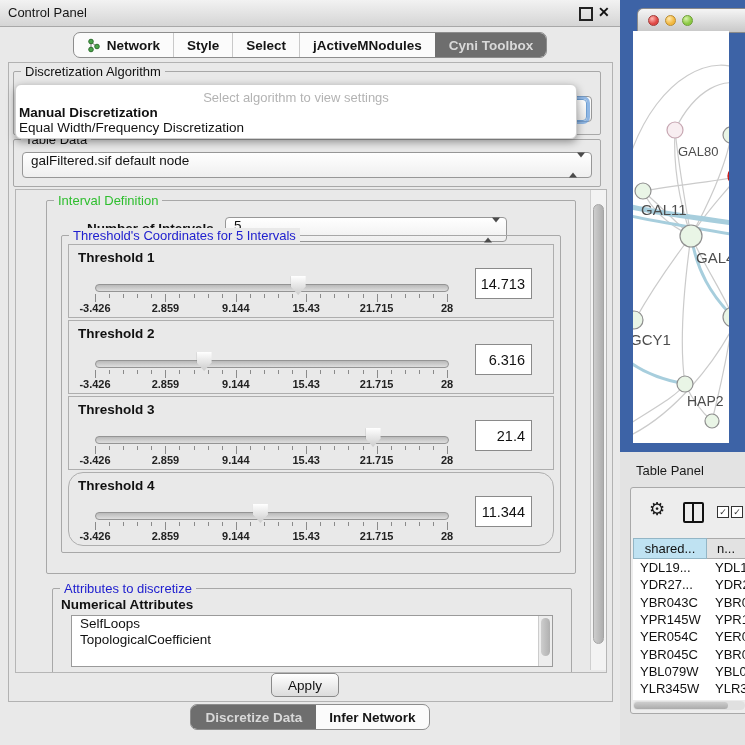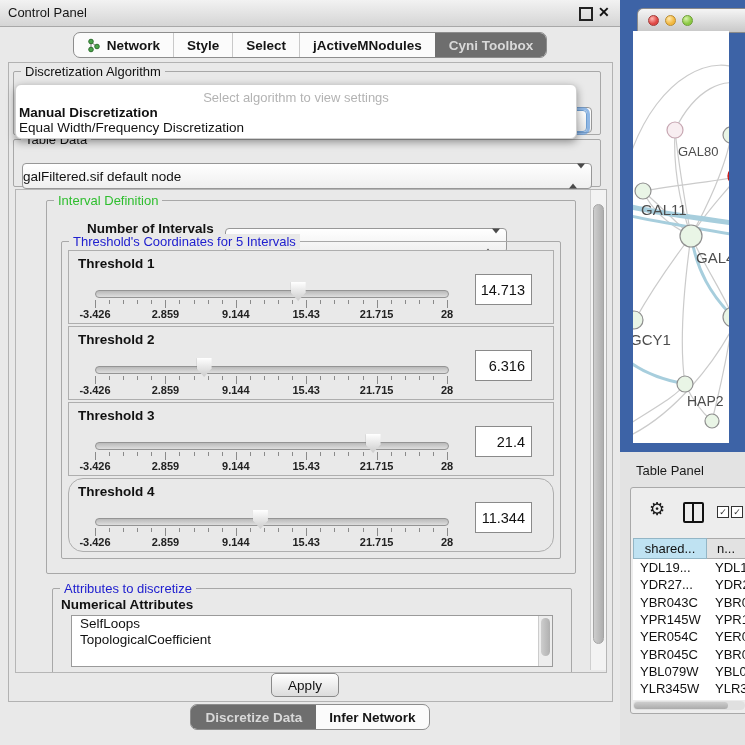--- a/index.html
+++ b/index.html
@@ -24,21 +24,21 @@
   .net-icon{width:14px;height:15px;margin-right:6px;}
 
   
   .main-panel{position:absolute;left:8px;top:62px;width:603px;height:638px;
     border:1px solid #b2b2b2;background:#e9e9e9;}
   .groupbox{position:absolute;border:1px solid #a8a8a8;border-radius:2px;}
   .legend{position:absolute;top:-8px;left:7px;background:#e9e9e9;padding:0 4px;font-size:13px;white-space:nowrap;}
 
   .combo{position:absolute;background:linear-gradient(#ffffff,#efefef);
     border:1px solid #979797;border-radius:4px;font-size:13.5px;
-    display:flex;align-items:center;box-sizing:border-box;margin-top:11px;}
+    display:flex;align-items:flex-start;padding-left:8px;box-sizing:border-box;}
   .stepper{position:absolute;right:6px;top:50%;transform:translateY(-50%);}
   .stepper .up{width:0;height:0;border-left:4px solid transparent;border-right:4px solid transparent;border-bottom:5px solid #4a4a4a;margin-bottom:2px;}
   .stepper .dn{width:0;height:0;border-left:4px solid transparent;border-right:4px solid transparent;border-top:5px solid #4a4a4a;}
   .focus-stepper{position:absolute;right:4px;top:2px;width:15px;height:20px;border-radius:4px;
     background:linear-gradient(#ffffff,#e6e6e6);border:1px solid #6f9fd2;
     box-shadow:0 0 0 3px rgba(100,155,220,.7);}
 
   
   .algo-popup{position:absolute;left:15px;top:84px;width:560px;height:53px;background:#fff;
     border:1px solid #d0d0d0;border-radius:6px;box-shadow:0 3px 9px rgba(0,0,0,.4);z-index:9;}
@@ -178,21 +178,21 @@
     <div class="scrollpane">
 
       <div class="groupbox" style="left:30px;top:10px;width:528px;height:372px;border-color:#a8a8a8;">
         <span class="legend" id="interval-legend" style="color: rgb(46, 190, 46);">Interval Definition</span>
         <span class="bold-label" style="position:absolute;left:40px;top:20px;">Number of Intervals</span>
         <div class="combo" style="left:178px;top:16px;width:282px;height:25px;">
           <span>5</span>
           <span class="stepper"><span class="up"></span><span class="dn"></span></span>
         </div>
 
-        <div class="groupbox" style="left:14px;top:40px;width:498px;height:316px;">
+        <div class="groupbox" style="left:14px;top:34px;width:498px;height:316px;">
           <span class="legend" id="thresholds-legend" style="color: rgb(32, 32, 207);">Threshold's Coordinates for 5 Intervals</span>
           <div id="thresholds-list">
               <div class="tpanel" style="top: 8px;">
                 <div class="tlabel">Threshold 1</div>
                 <div class="track"></div>
                 <div class="handle" style="left: 221.673px;"></div>
                 <div class="ticks">
                   <div class="tick major" style="left: 0px;"></div>
                   <div class="tick minor" style="left: 14.08px;"></div>
                   <div class="tick minor" style="left: 28.16px;"></div>

